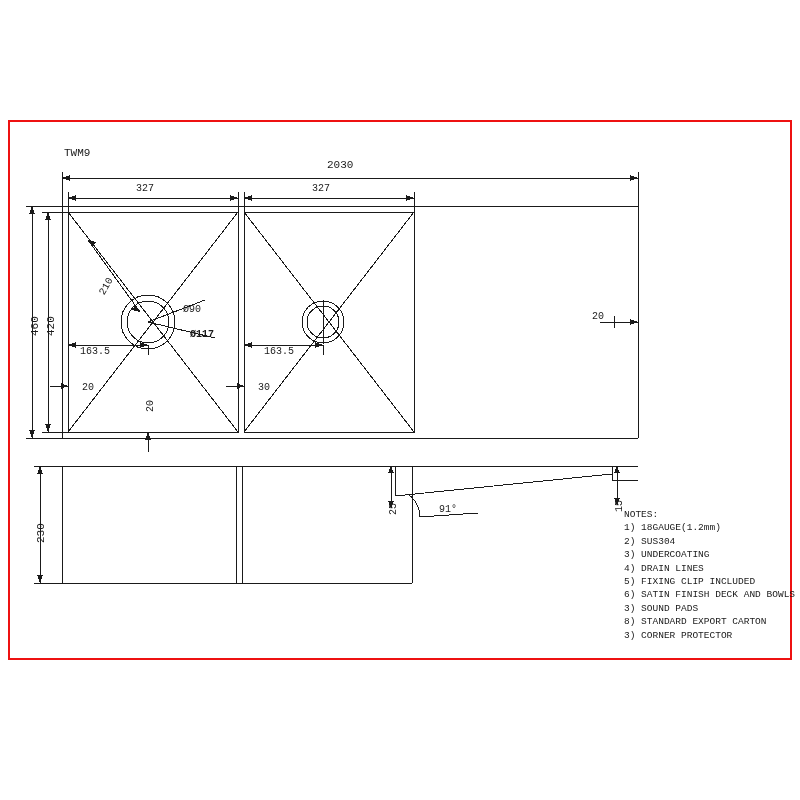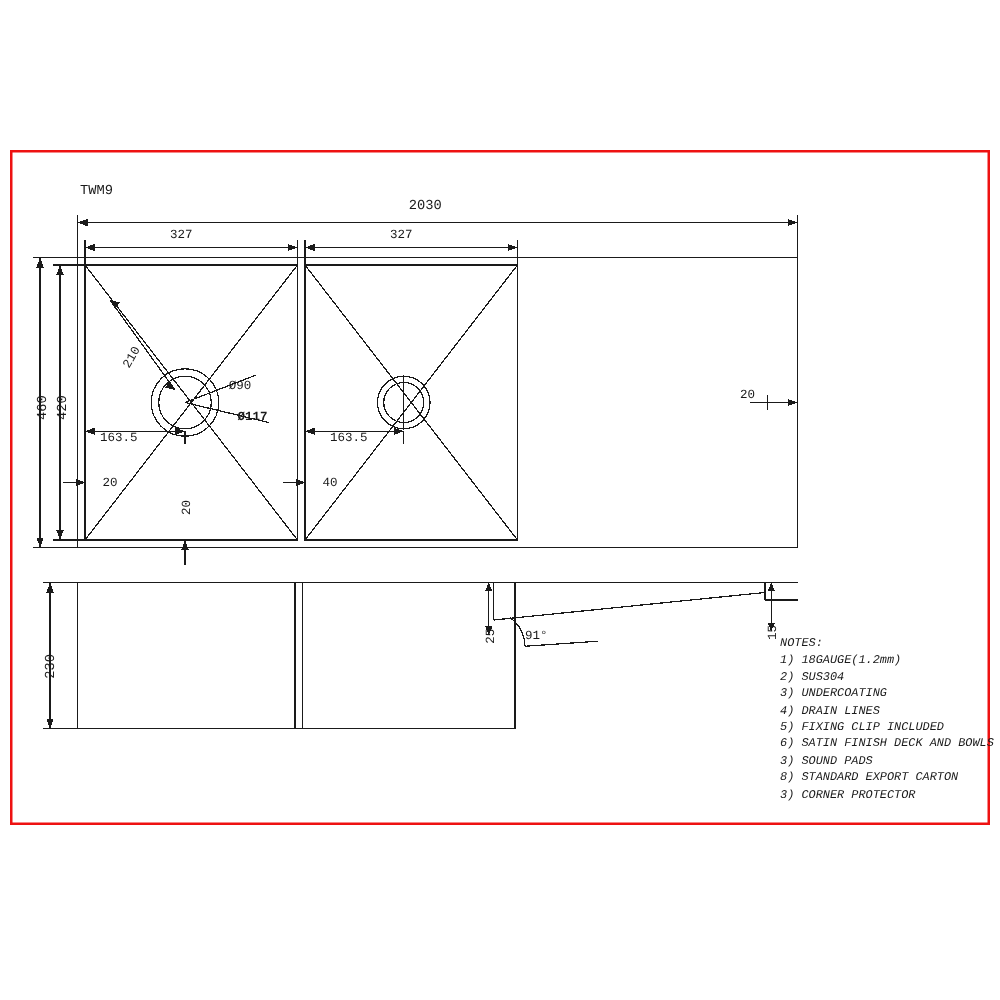--- a/index.html
+++ b/index.html
@@ -55,21 +55,21 @@
   }
   #notes {
     position: absolute;
     left: 624px;
     top: 508px;
     font-family: "Liberation Mono", monospace;
     font-size: 9.5px;
     color: #1a1a1a;
     line-height: 13.4px;
   }
-  #notes .note-line { white-space: pre; font-style: italic; }
+  #notes .note-line { white-space: pre; }
   #title-code {
     position: absolute;
     left: 64px;
     top: 147px;
     font-family: "Liberation Mono", monospace;
     font-size: 11px;
     color: #1a1a1a;
   }
 </style>
 </head>
@@ -221,28 +221,28 @@
 
   <div class="txt t10 rotd" style="left:98px; top:292px;">210</div>
 
   <div class="txt t10" style="left:183px; top:305px;">Ø90</div>
   <div class="txt t10" style="left:190px; top:330px;font-weight:bold;">Ø117</div>
 
   <div class="txt t10" style="left:80px; top:347px;">163.5</div>
   <div class="txt t10" style="left:264px; top:347px;">163.5</div>
 
   <div class="txt t10" style="left:82px; top:383px;">20</div>
-  <div class="txt t10" style="left:258px; top:383px;">40</div>
+  <div class="txt t10" style="left:258px; top:383px;">30</div>
   <div class="txt t10 rot" style="left:146px; top:412px;">20</div>
   <div class="txt t10" style="left:592px; top:312px;">20</div>
 
   <div class="txt t11 rot" style="left:36px; top:543px;">230</div>
   <div class="txt t10 rot" style="left:389px; top:515px;">25</div>
   <div class="txt t10 rot" style="left:615px; top:512px;">15</div>
-  <div class="txt t10" style="left:420px; top:505px;">91°</div>
+  <div class="txt t10" style="left:439px; top:505px;">91°</div>
 
   <div id="notes">
     <div class="note-line">NOTES:</div>
     <div class="note-line">1) 18GAUGE(1.2mm)</div>
     <div class="note-line">2) SUS304</div>
     <div class="note-line">3) UNDERCOATING</div>
     <div class="note-line">4) DRAIN LINES</div>
     <div class="note-line">5) FIXING CLIP INCLUDED</div>
     <div class="note-line">6) SATIN FINISH DECK AND BOWLS</div>
     <div class="note-line">3) SOUND PADS</div>

